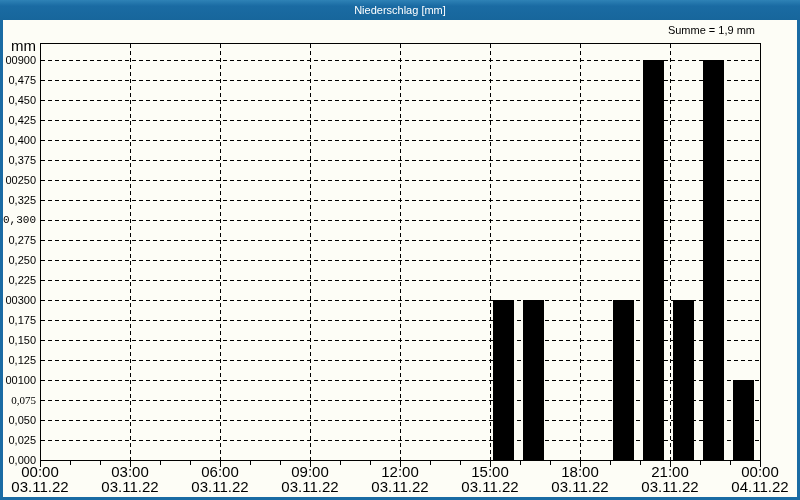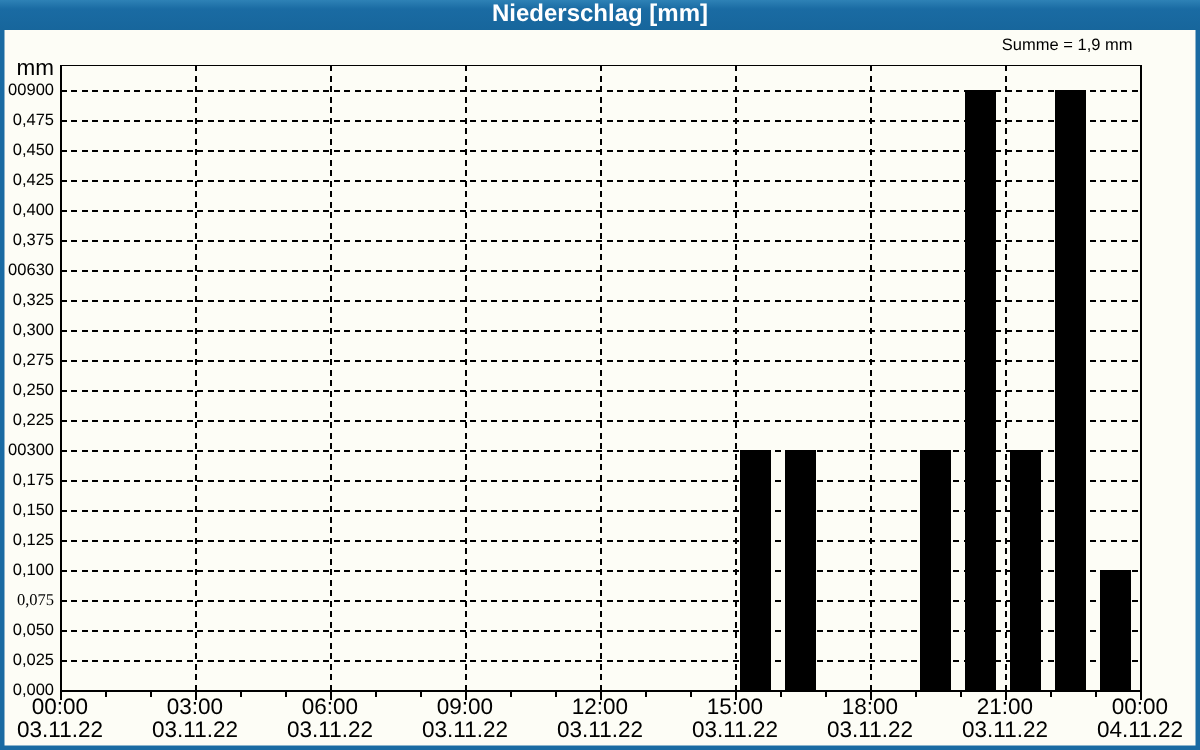--- a/index.html
+++ b/index.html
@@ -6,21 +6,21 @@
   *{box-sizing:border-box;}
   .window{
     position:relative;width:800px;height:500px;
     background:#1a6ba3;
     font-family:"Liberation Sans",sans-serif;
     overflow:hidden;
   }
   .titlebar{
     position:absolute;left:0;top:0;width:800px;height:20px;
     background:linear-gradient(180deg,#2e82b6 0%,#1a6ba3 30%,#17669c 100%);
-    color:#fff;font-size:16px;font-weight:bold;
+    color:#fff;font-size:11px;font-weight:normal;
     display:flex;align-items:center;justify-content:center;
   }
   .content{
     position:absolute;left:3px;top:20px;width:794px;height:477px;
     background:#fdfdf6;
   }
   .sum-label{
     position:absolute;top:4px;right:42px;
     font-size:11px;color:#000;white-space:nowrap;
   }
@@ -108,31 +108,31 @@
         <line x1="727.5" y1="440.5" x2="727.5" y2="444.5" stroke="#000000" stroke-width="1" shape-rendering="crispEdges"></line>
         <line x1="757.5" y1="440.5" x2="757.5" y2="446.5" stroke="#000000" stroke-width="1" shape-rendering="crispEdges"></line>
       </svg>
     <div class="sum-label">Summe = 1,9 mm</div>
     <div class="unit-label">mm</div>
     <div id="y-labels">
         <div class="y-tick-label" style="top: 433px;">0,000</div>
         <div class="y-tick-label" style="top: 413px;">0,025</div>
         <div class="y-tick-label" style="top: 393px;">0,050</div>
         <div class="y-tick-label" style="top: 373px; font-family: Liberation Serif, serif;">0,075</div>
-        <div class="y-tick-label" style="top: 353px;">0,100</div>
+        <div class="y-tick-label" style="top: 353px;">00100</div>
         <div class="y-tick-label" style="top: 333px;">0,125</div>
         <div class="y-tick-label" style="top: 313px;">0,150</div>
         <div class="y-tick-label" style="top: 293px;">0,175</div>
         <div class="y-tick-label" style="top: 273px;">00300</div>
         <div class="y-tick-label" style="top: 253px;">0,225</div>
         <div class="y-tick-label" style="top: 233px;">0,250</div>
         <div class="y-tick-label" style="top: 213px;">0,275</div>
-        <div class="y-tick-label" style="top: 193px;">0,300</div>
+        <div class="y-tick-label" style="top: 193px; font-family: Liberation Mono, monospace;">0,300</div>
         <div class="y-tick-label" style="top: 173px;">0,325</div>
-        <div class="y-tick-label" style="top: 153px;">00630</div>
+        <div class="y-tick-label" style="top: 153px;">00250</div>
         <div class="y-tick-label" style="top: 133px;">0,375</div>
         <div class="y-tick-label" style="top: 113px;">0,400</div>
         <div class="y-tick-label" style="top: 93px;">0,425</div>
         <div class="y-tick-label" style="top: 73px;">0,450</div>
         <div class="y-tick-label" style="top: 53px;">0,475</div>
         <div class="y-tick-label" style="top: 33px;">00900</div>
       </div>
     <div id="x-labels">
         <div class="x-tick-time" style="left: 1px; top: 445px;">00:00</div>
         <div class="x-tick-date" style="left: 1px; top: 460px;">03.11.22</div>

